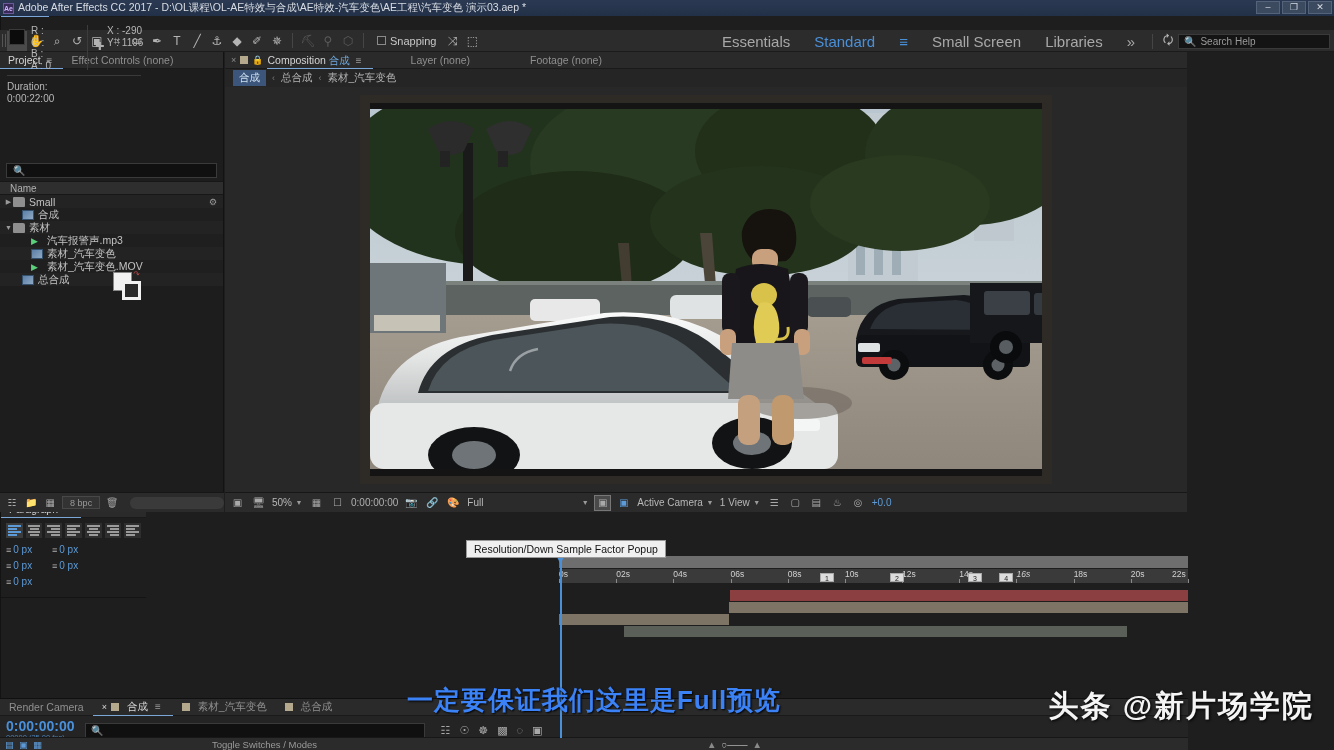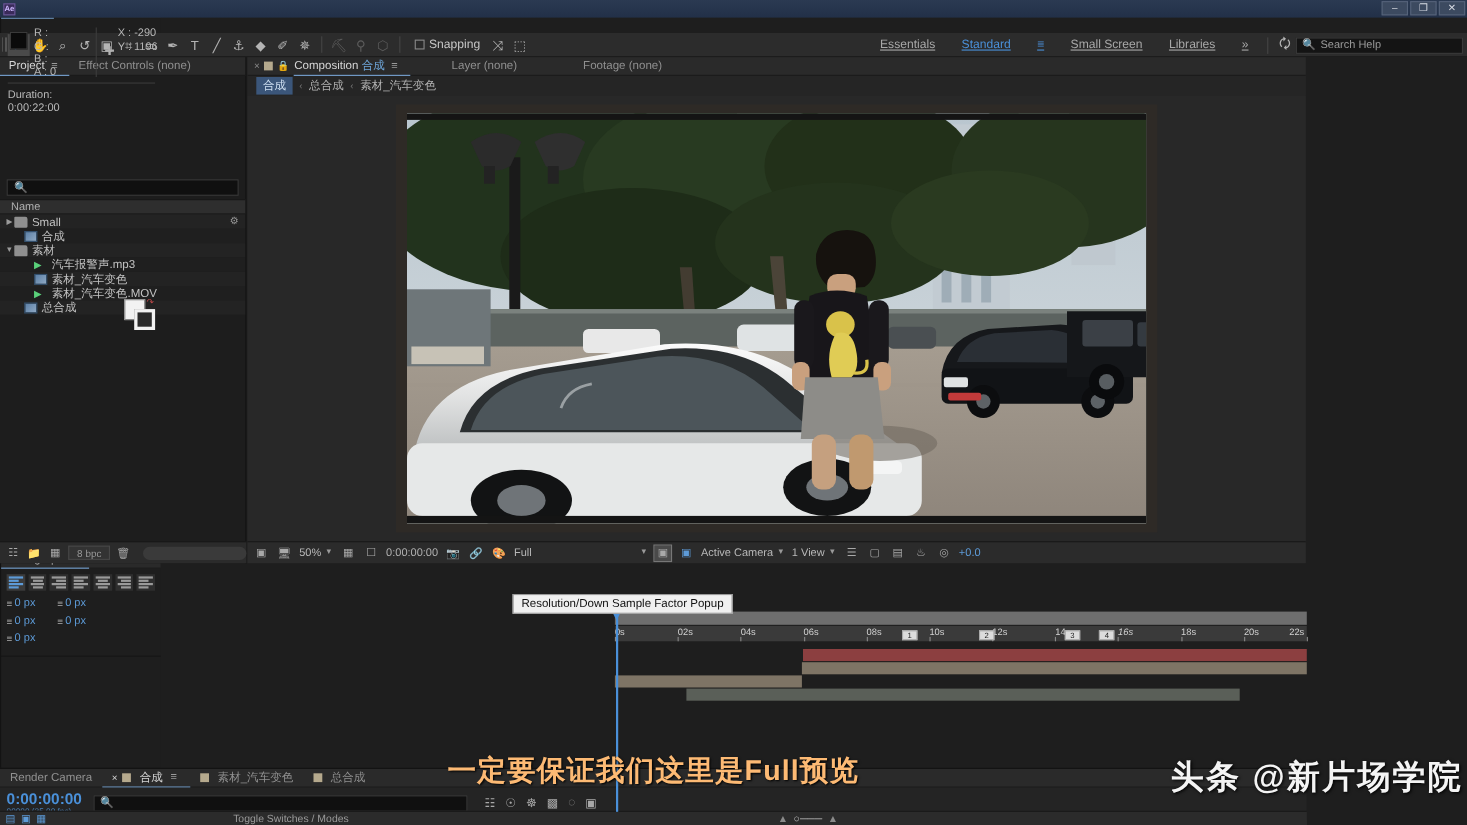--- a/index.html
+++ b/index.html
@@ -28,21 +28,21 @@
   .tgrip { width:5px; height:13px; margin-left:2px;
     background:repeating-linear-gradient(to right,#555 0 1px,transparent 1px 3px); }
   .tool { width:20px; height:20px; display:flex; align-items:center; justify-content:center;
     color:#b4b4b4; font-size:12px; }
   .tool.sel { background:#4a4a4a; color:#5a9fe0; }
   .tool.dim { color:#5c5c5c; }
   .tsep { width:1px; height:15px; background:#454545; margin:0 5px; }
   .snapbox { display:flex; align-items:center; gap:4px; margin-left:8px;justify-content:flex-end; }
   .chk { width:9px; height:9px; border:1px solid #8a8a8a; background:#2a2a2a; }
   .ws-area { position:absolute; right:0; top:0; height:22px; display:flex; align-items:center; }
-  .ws { padding:0 12px; font-size:11px; color:#a8a8a8;text-decoration:underline; }
+  .ws { padding:0 12px; font-size:15px; color:#a8a8a8; }
   .ws.active { color:#4a90d9; }
   .searchhelp { width:152px; height:15px; background:#141414; border:1px solid #3a3a3a;
     display:flex; align-items:center; gap:4px; padding-left:5px; margin-right:4px; color:#9a9a9a; font-size:10px; }
 
   
   .panel { position:absolute; background:#222; }
   .ptabs { height:17px; background:#2a2a2a; display:flex; align-items:center; border-bottom:1px solid #1a1a1a; }
   .ptab { padding:0 8px; height:17px; line-height:17px; font-size:10.5px; color:#8f8f8f; white-space:nowrap; }
   .ptab.active { color:#d5d5d5; border-bottom:1px solid #7aa7d8; }
   .hmb { font-size:10px; color:#9a9a9a; margin:0 3px; }
@@ -150,32 +150,33 @@
   .marker { position:absolute; width:14px; height:9px; background:#dcdcdc; color:#222; font-size:7px;
     text-align:center; line-height:9px; border:1px solid #aaa; }
   .track { position:absolute; height:11px; }
   .cti { position:absolute; top:553px; width:2px; height:185px; background:#4a90d9; z-index:30; }
   .cti-head { position:absolute; top:553px; width:11px; height:11px; background:#4a90d9;
     clip-path:polygon(0 0,100% 0,50% 100%); z-index:31; }
   .tl-foot { position:absolute; left:0; bottom:0; width:1188px; height:13px; background:#2b2b2b;
     border-top:1px solid #171717; display:flex; align-items:center; gap:5px; padding-left:5px;
     font-size:9.5px; color:#9a9a9a; }
   .subtitle { position:absolute; left:0; top:683px; width:1188px; text-align:center;
-    font-size:26px; color:#fdba74; font-weight:bold; letter-spacing:1px; z-index:40;
+    font-size:26px; color:#3b82f6; font-weight:bold; letter-spacing:1px; z-index:40;
     text-shadow:1px 1px 2px #000; }
-  .watermark { position:absolute; right:4px; top:686px; font-size:30px; color:#f4f4f4;
+  .watermark { position:absolute; right:20px; top:686px; font-size:30px; color:#f4f4f4;
     font-weight:bold; letter-spacing:2px; z-index:40; text-shadow:1px 1px 3px #000; }
 </style>
 </head>
 <body>
 
 <div id="app">
 
   <div class="titlebar">
     <div class="ae-logo">Ae</div>
+    <div class="title-text">Adobe After Effects CC 2017 - D:\OL课程\OL-AE特效与合成\AE特效-汽车变色\AE工程\汽车变色 演示03.aep *</div>
     <div class="win-btns">
       <div class="win-btn">–</div>
       <div class="win-btn">❐</div>
       <div class="win-btn">✕</div>
     </div>
   </div>
 
 
   <div class="toolbar">
     <div class="tgrip"></div>

